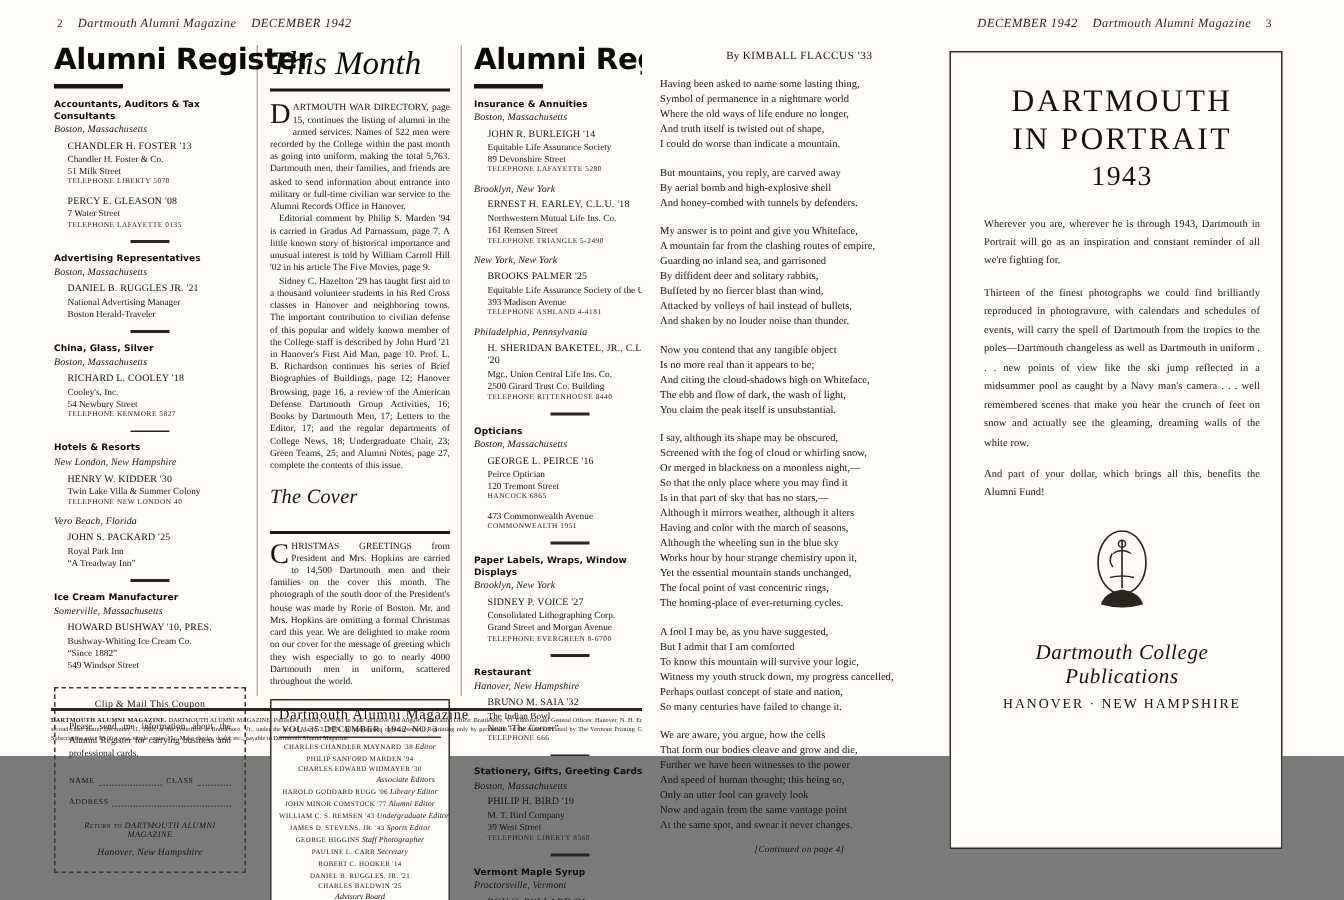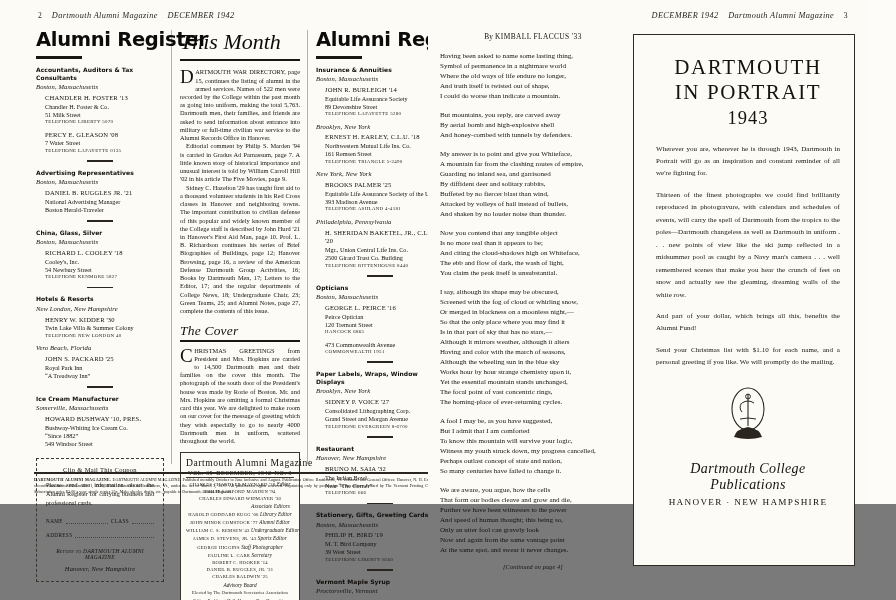--- a/index.html
+++ b/index.html
@@ -129,21 +129,21 @@
     float: left;
     font-size: 19px;
     line-height: 0.82;
     padding: 1px 1.5px 0 0;
     font-family: "Liberation Serif", serif;
   }
   .sub-ital-head {
     font-family: "Liberation Serif", serif;
     font-style: italic;
     font-size: 13.5px;
-    margin: 8px 0 1px 0;
+    margin: 8px 0 15px 0;
     letter-spacing: .2px;
   }
 
   
   .masthead {
     border: 1px solid #3a352c;
     padding: 4px 5px 5px 5px;
     margin-top: 7px;
     text-align: center;
     background: #fdfbf6;
@@ -643,21 +643,20 @@
     </div>
 
     <div class="adbox" style="left:205px; top:34px; width:222px; height:532px;">
       <div class="ad-t1">DARTMOUTH</div>
       <div class="ad-t2">IN PORTRAIT</div>
       <div class="ad-year">1943</div>
       <div id="ad-body">
           <p class="ad-p">Wherever you are, wherever he is through 1943, Dartmouth in Portrait will go as an inspiration and constant reminder of all we're fighting for.</p>
           <p class="ad-p">Thirteen of the finest photographs we could find brilliantly reproduced in photogravure, with calendars and schedules of events, will carry the spell of Dartmouth from the tropics to the poles—Dartmouth changeless as well as Dartmouth in uniform . . . new points of view like the ski jump reflected in a midsummer pool as caught by a Navy man's camera . . . well remembered scenes that make you hear the crunch of feet on snow and actually see the gleaming, dreaming walls of the white row.</p>
           <p class="ad-p">And part of your dollar, which brings all this, benefits the Alumni Fund!</p>
-          <p class="ad-p">Send your Christmas list with $1.10 for each name, and a personal greeting if you like. We will promptly do the mailing.</p>
         </div>
       <div class="ad-logo">
         <svg width="52" height="62" viewBox="0 0 52 62" aria-hidden="true">
           <ellipse cx="26" cy="28" rx="16" ry="21" fill="none" stroke="#2a251e" stroke-width="1.1"></ellipse>
           <path d="M26 13 L26 45" stroke="#2a251e" stroke-width="1.1"></path>
           <circle cx="26" cy="15.5" r="2.4" fill="none" stroke="#2a251e" stroke-width="1"></circle>
           <path d="M20 22 q6 -4 12 0" fill="none" stroke="#2a251e" stroke-width="1"></path>
           <path d="M19.5 22 q-3 5 0.5 9" fill="none" stroke="#2a251e" stroke-width="1"></path>
           <path d="M18 38 q8 -2 16 0" fill="none" stroke="#2a251e" stroke-width="1"></path>
           <path d="M26 46 q-12 2 -14 10 q14 4 28 0 q-2 -8 -14 -10 z" fill="#2a251e"></path>

